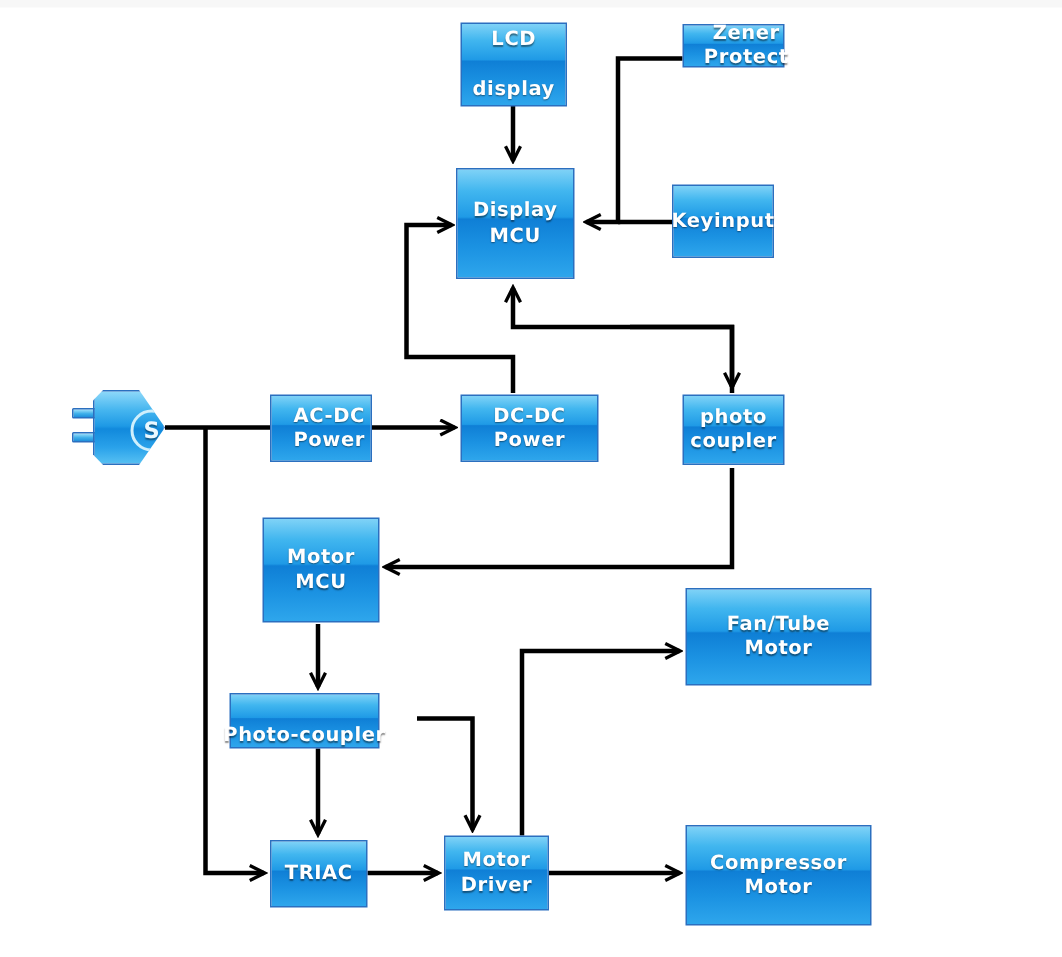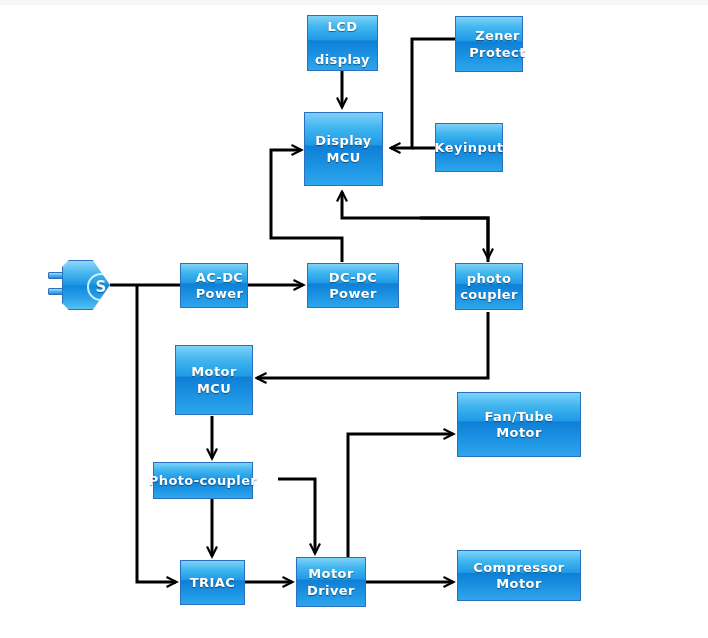--- a/index.html
+++ b/index.html
@@ -154,31 +154,31 @@
     <div class="plug-body">
       <div class="plug-ring">S</div>
     </div>
   </div>
 
   <div class="block f13" style="left:307px; top:15px; width:71px; height:56px;gap:16px;">
     <span class="ln l1">LCD</span>
     <span class="ln">display</span>
   </div>
 
-  <div class="block f13" style="left:455px; top:16px; width:68px; height:56px;padding-left:17px;">
+  <div class="block f13" style="left:455px; top:16px; width:68px; height:29px;padding-left:17px;">
     <span class="ln l1">Zener</span>
     <span class="ln">Protect</span>
   </div>
 
   <div class="block f13" style="left:304px; top:112px; width:79px; height:74px;">
     <span class="ln l1">Display</span>
     <span class="ln">MCU</span>
   </div>
 
-  <div class="block f13" style="left:435px; top:123px; width:68px; height:49px;">
+  <div class="block f13" style="left:448px; top:123px; width:68px; height:49px;">
     <span class="ln">Keyinput</span>
   </div>
 
   <div class="block f13" style="left:180px; top:263px; width:68px; height:45px;padding-left:11px;">
     <span class="ln l1">AC-DC</span>
     <span class="ln">Power</span>
   </div>
 
   <div class="block f13" style="left:307px; top:263px; width:92px; height:45px;">
     <span class="ln l1">DC-DC</span>
@@ -193,31 +193,31 @@
   <div class="block f13" style="left:175px; top:345px; width:78px; height:70px;">
     <span class="ln l1">Motor</span>
     <span class="ln">MCU</span>
   </div>
 
   <div class="block f13" style="left:457px; top:392px; width:124px; height:65px;">
     <span class="ln l1">Fan/Tube</span>
     <span class="ln">Motor</span>
   </div>
 
-  <div class="block f13" style="left:153px; top:462px; width:100px; height:37px;">
+  <div class="block f13" style="left:153px; top:462px; width:100px; height:37px;justify-content:flex-end;">
     <span class="ln">Photo-coupler</span>
   </div>
 
   <div class="block f13" style="left:180px; top:560px; width:65px; height:45px;">
     <span class="ln">TRIAC</span>
   </div>
 
   <div class="block f13" style="left:296px; top:557px; width:70px; height:50px;">
     <span class="ln l1">Motor</span>
     <span class="ln">Driver</span>
   </div>
 
-  <div class="block f13" style="left:457px; top:550px; width:124px; height:51px;">
+  <div class="block f13" style="left:457px; top:550px; width:124px; height:67px;">
     <span class="ln l1">Compressor</span>
     <span class="ln">Motor</span>
   </div>
 
 </div>
 
 </body></html>

